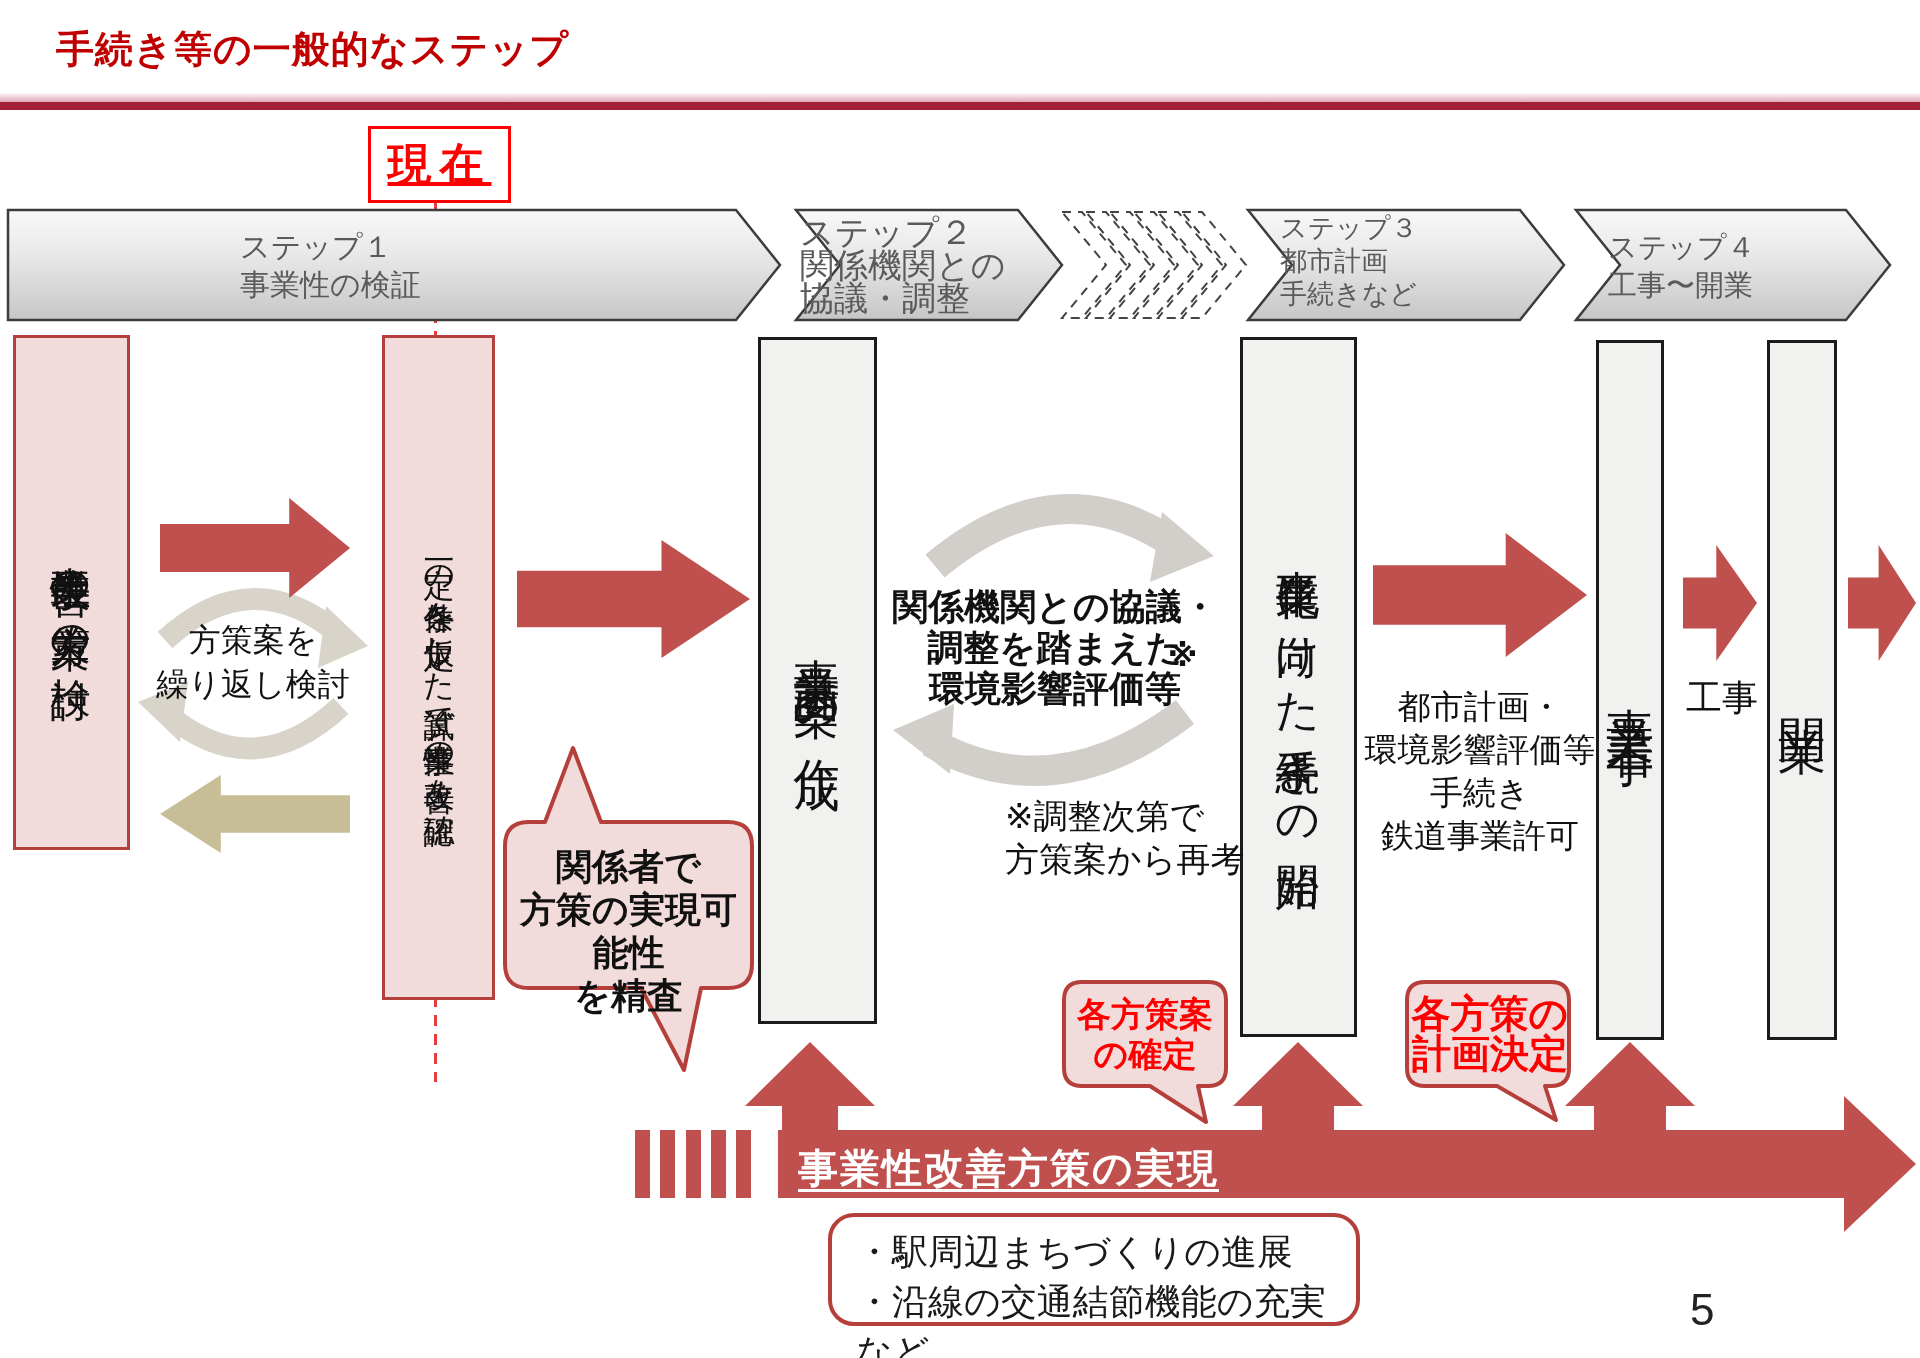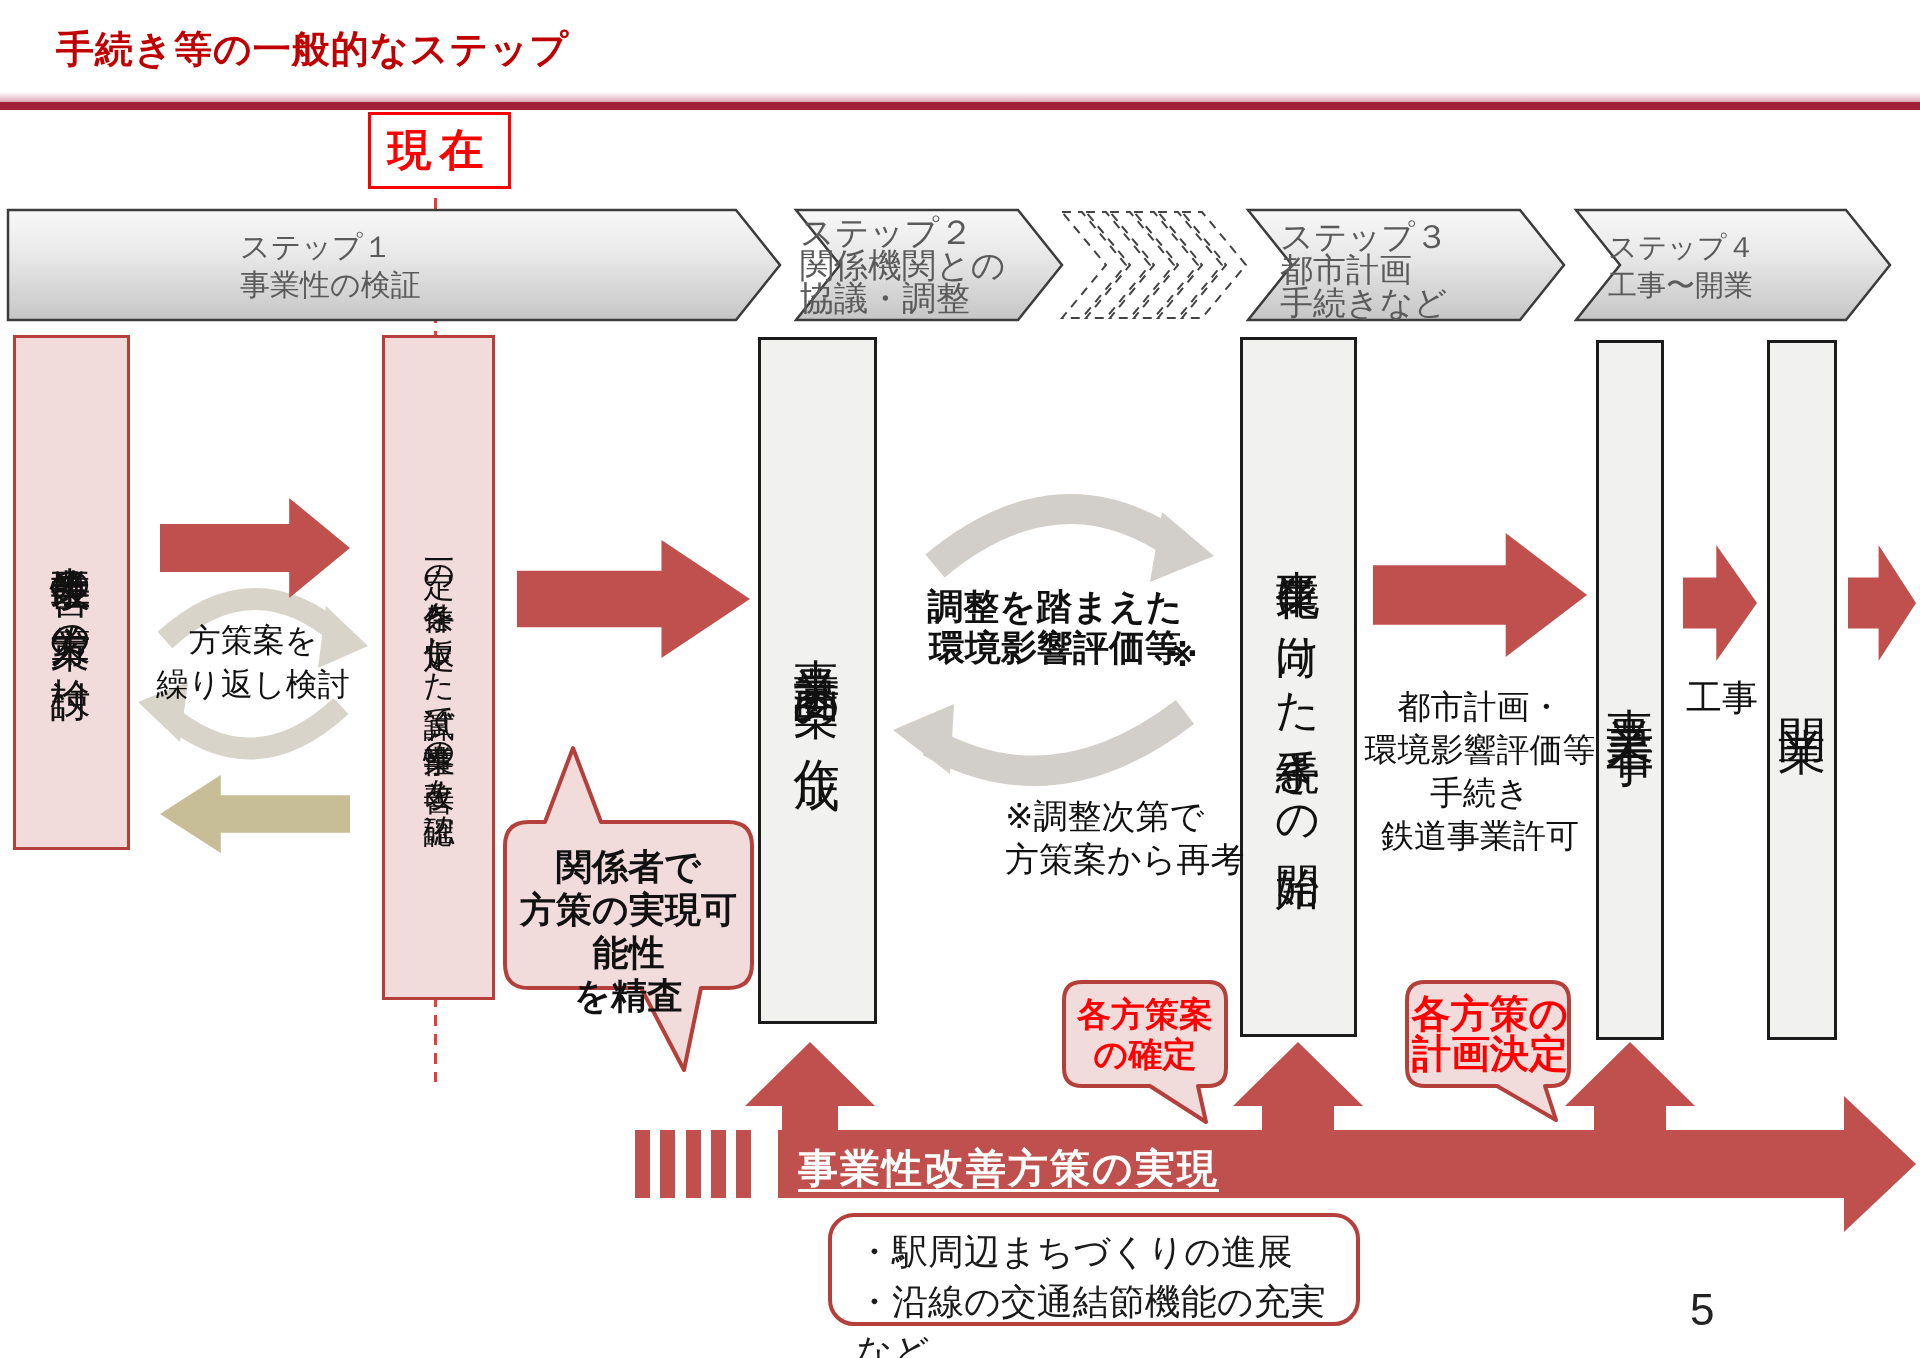--- a/index.html
+++ b/index.html
@@ -11,23 +11,23 @@
   .pink{background:#f2dcdb;border:3px solid #b5403b;}
   .gray{background:#f1f1f0;border:3px solid #1b1b1b;}
   .steptxt{color:#5a5a5a;z-index:3;}
   .ctr{text-align:center;}
   .redarrow{background:#c0504d;z-index:2;}
   .tanarrow{background:#c7bd96;z-index:2;}
   .bold{font-weight:bold;}
   #title{left:56px;top:24px;font-size:38px;font-weight:bold;color:#c00000;letter-spacing:1px;z-index:3;}
   #rule1{left:0;top:92px;width:1920px;height:10px;background:linear-gradient(to bottom,#ffffff,#dfaab6);z-index:1;}
   #rule2{left:0;top:102px;width:1920px;height:8px;background:#a32138;z-index:1;}
-  #current{left:368px;top:112px;width:137px;height:71px;border:3px solid #fb0100;display:flex;
+  #current{left:368px;top:126px;width:137px;height:71px;border:3px solid #fb0100;display:flex;
            align-items:center;justify-content:center;font-size:44px;font-weight:bold;color:#fb0100;
-           letter-spacing:8px;z-index:3;background:#fff;}
+           letter-spacing:8px;z-index:3;background:#fff;text-decoration:underline;}
   #dashline{left:434px;top:198px;width:3px;height:884px;z-index:0;
             background:repeating-linear-gradient(to bottom,#e83c3c 0 11px,transparent 11px 19px);}
   #diagram-svg{left:0;top:0;z-index:1;}
   .lbl{z-index:3;color:#111;}
   #barlabel{left:798px;top:1141px;font-size:40px;font-weight:bold;color:#ffffff;letter-spacing:2px;
             text-decoration:underline;text-decoration-thickness:3px;text-underline-offset:7px;z-index:3;}
   #bottombox{left:828px;top:1213px;width:532px;height:113px;background:#fff;border:4px solid #b5403b;
              border-radius:26px;box-sizing:border-box;z-index:2;padding:10px 0 0 24px;}
   #bottombox div{font-size:36px;line-height:50px;color:#1a1a1a;}
   #pagenum{left:1690px;top:1285px;font-size:44px;color:#222;z-index:3;}
@@ -108,21 +108,21 @@
 
   <div class="abs steptxt" style="left:240px;top:228px;width:300px;font-size:30px;line-height:38px;">
     <div>ステップ１</div>
       <div>事業性の検証</div>
   </div>
   <div class="abs steptxt" style="left:800px;top:216px;width:250px;font-size:34px;line-height:33px;">
     <div>ステップ２</div>
       <div>関係機関との</div>
       <div>協議・調整</div>
   </div>
-  <div class="abs steptxt" style="left:1280px;top:220px;width:250px;font-size:33px;line-height:33px;">
+  <div class="abs steptxt" style="left:1280px;top:212px;width:250px;font-size:27px;line-height:33px;">
     <div>ステップ３</div>
       <div>都市計画</div>
       <div>手続きなど</div>
   </div>
   <div class="abs steptxt" style="left:1608px;top:228px;width:250px;font-size:29px;line-height:38px;">
     <div>ステップ４</div>
       <div>工事〜開業</div>
   </div>
 
   <div class="abs vbox pink" style="left:13px;top:335px;width:117px;height:515px;">
@@ -155,20 +155,21 @@
   <div class="abs redarrow" style="left:1683px;top:545px;width:74px;height:116px;
        clip-path:polygon(0 28%,45% 28%,45% 0,100% 50%,45% 100%,45% 72%,0 72%);"></div>
   <div class="abs redarrow" style="left:1848px;top:545px;width:68px;height:116px;
        clip-path:polygon(0 28%,45% 28%,45% 0,100% 50%,45% 100%,45% 72%,0 72%);"></div>
 
   <div class="abs lbl ctr" style="left:133px;top:618px;width:240px;font-size:32px;line-height:44px;">
     <div>方策案を</div>
       <div>繰り返し検討</div>
   </div>
   <div class="abs lbl ctr bold" style="left:890px;top:586px;width:330px;font-size:36px;line-height:41px;">
+    <div>関係機関との協議・</div>
       <div>調整を踏まえた</div>
       <div>環境影響評価等</div>
   </div>
   <div class="abs lbl bold" style="left:1168px;top:638px;font-size:30px;">※</div>
   <div class="abs lbl" style="left:1005px;top:795px;font-size:34px;line-height:43px;">
     <div>※調整次第で</div>
       <div>方策案から再考</div>
   </div>
   <div class="abs lbl ctr" style="left:1355px;top:685px;width:250px;font-size:33px;line-height:43px;">
     <div>都市計画・</div>

